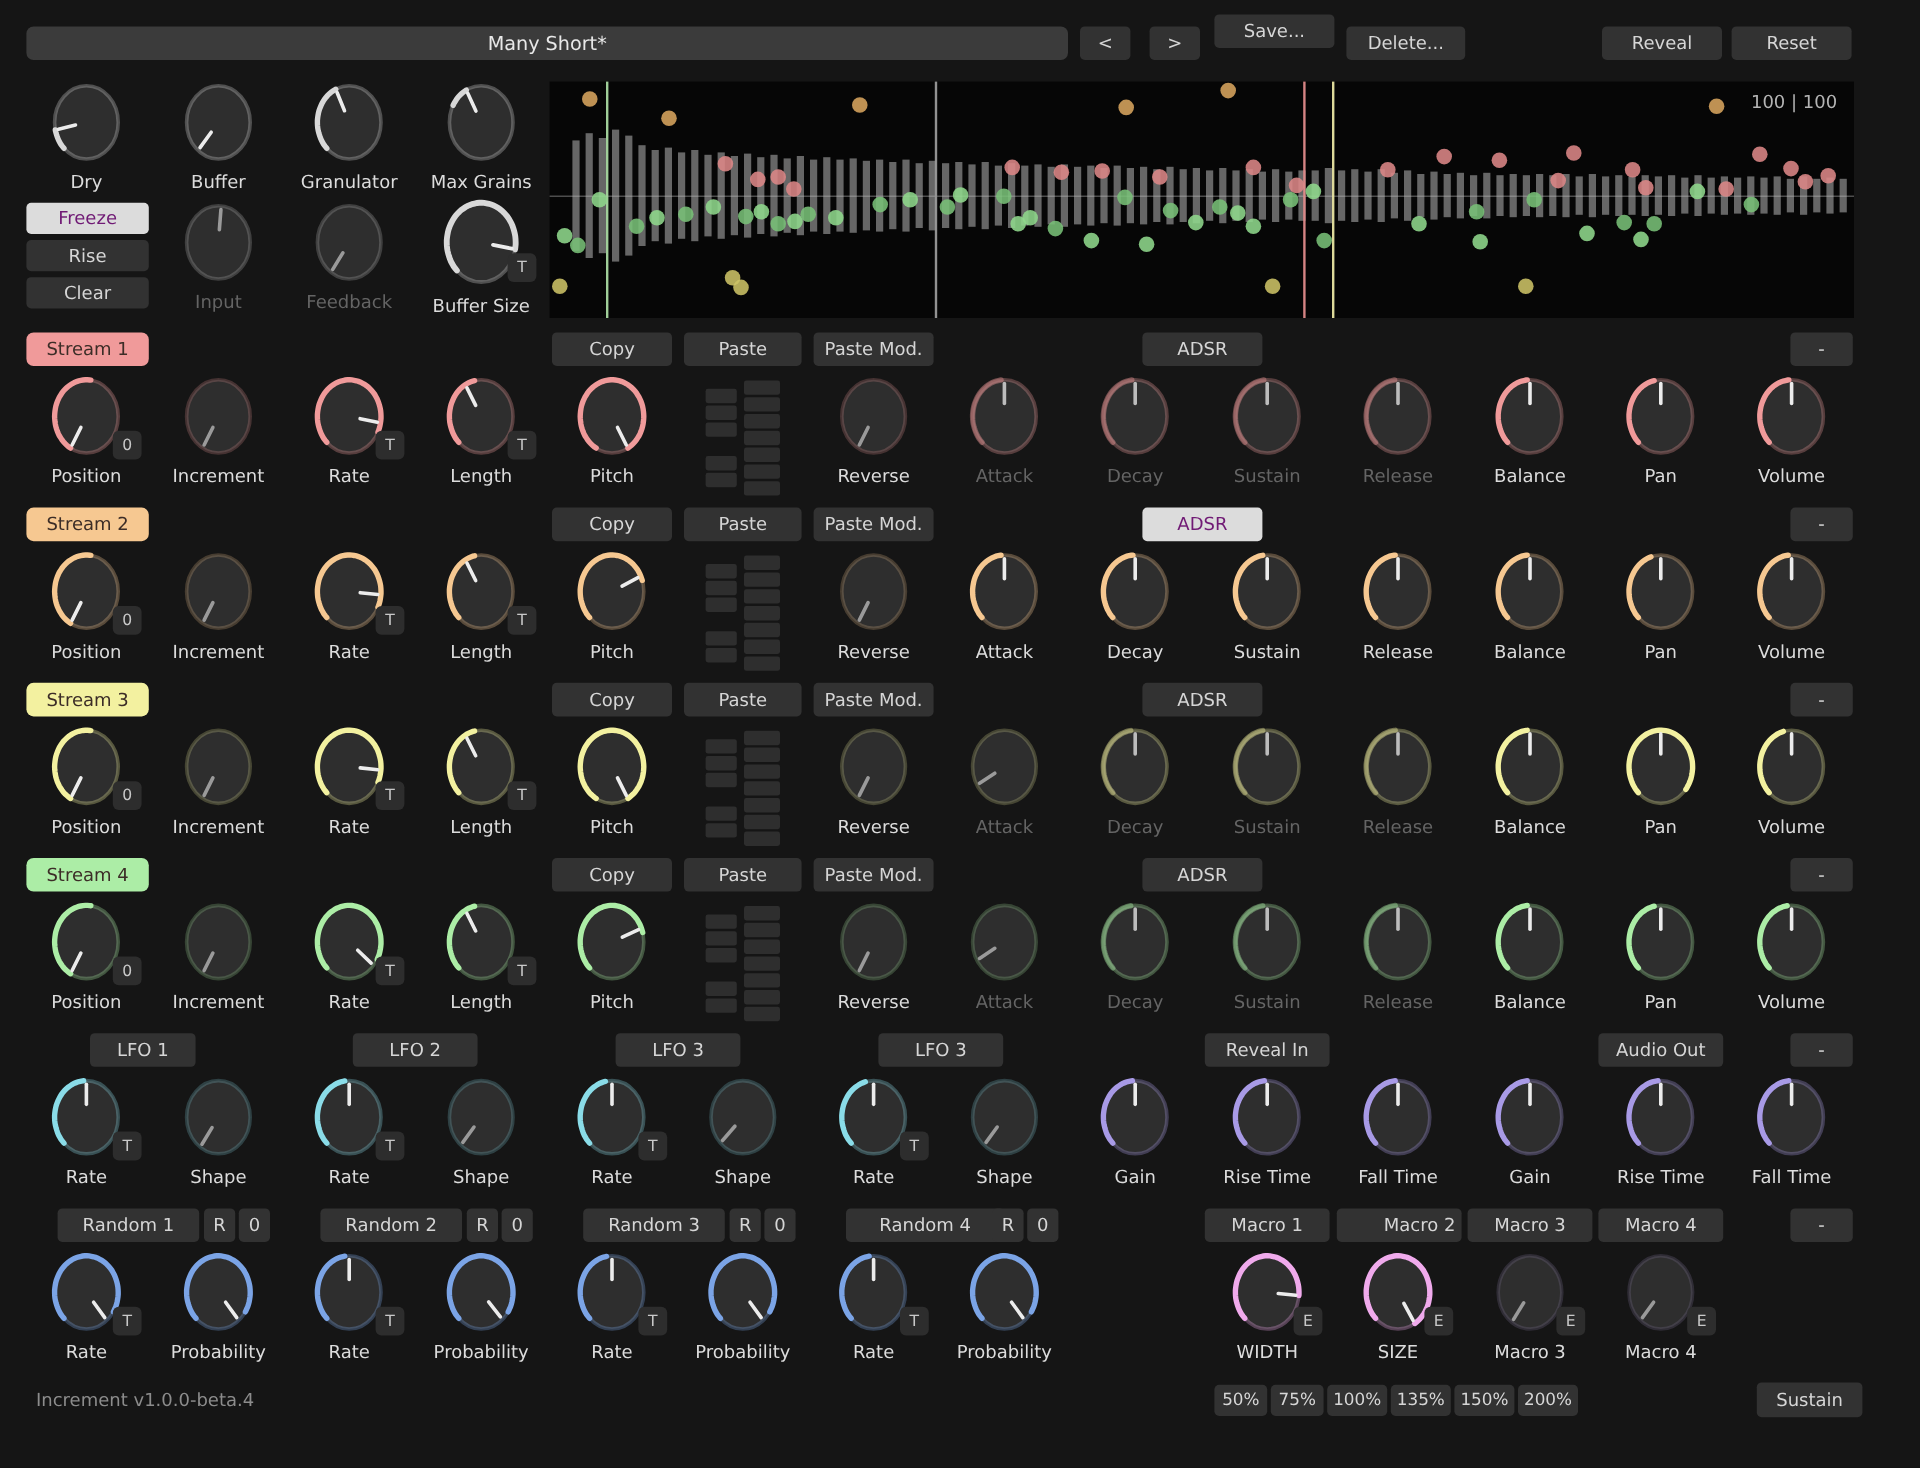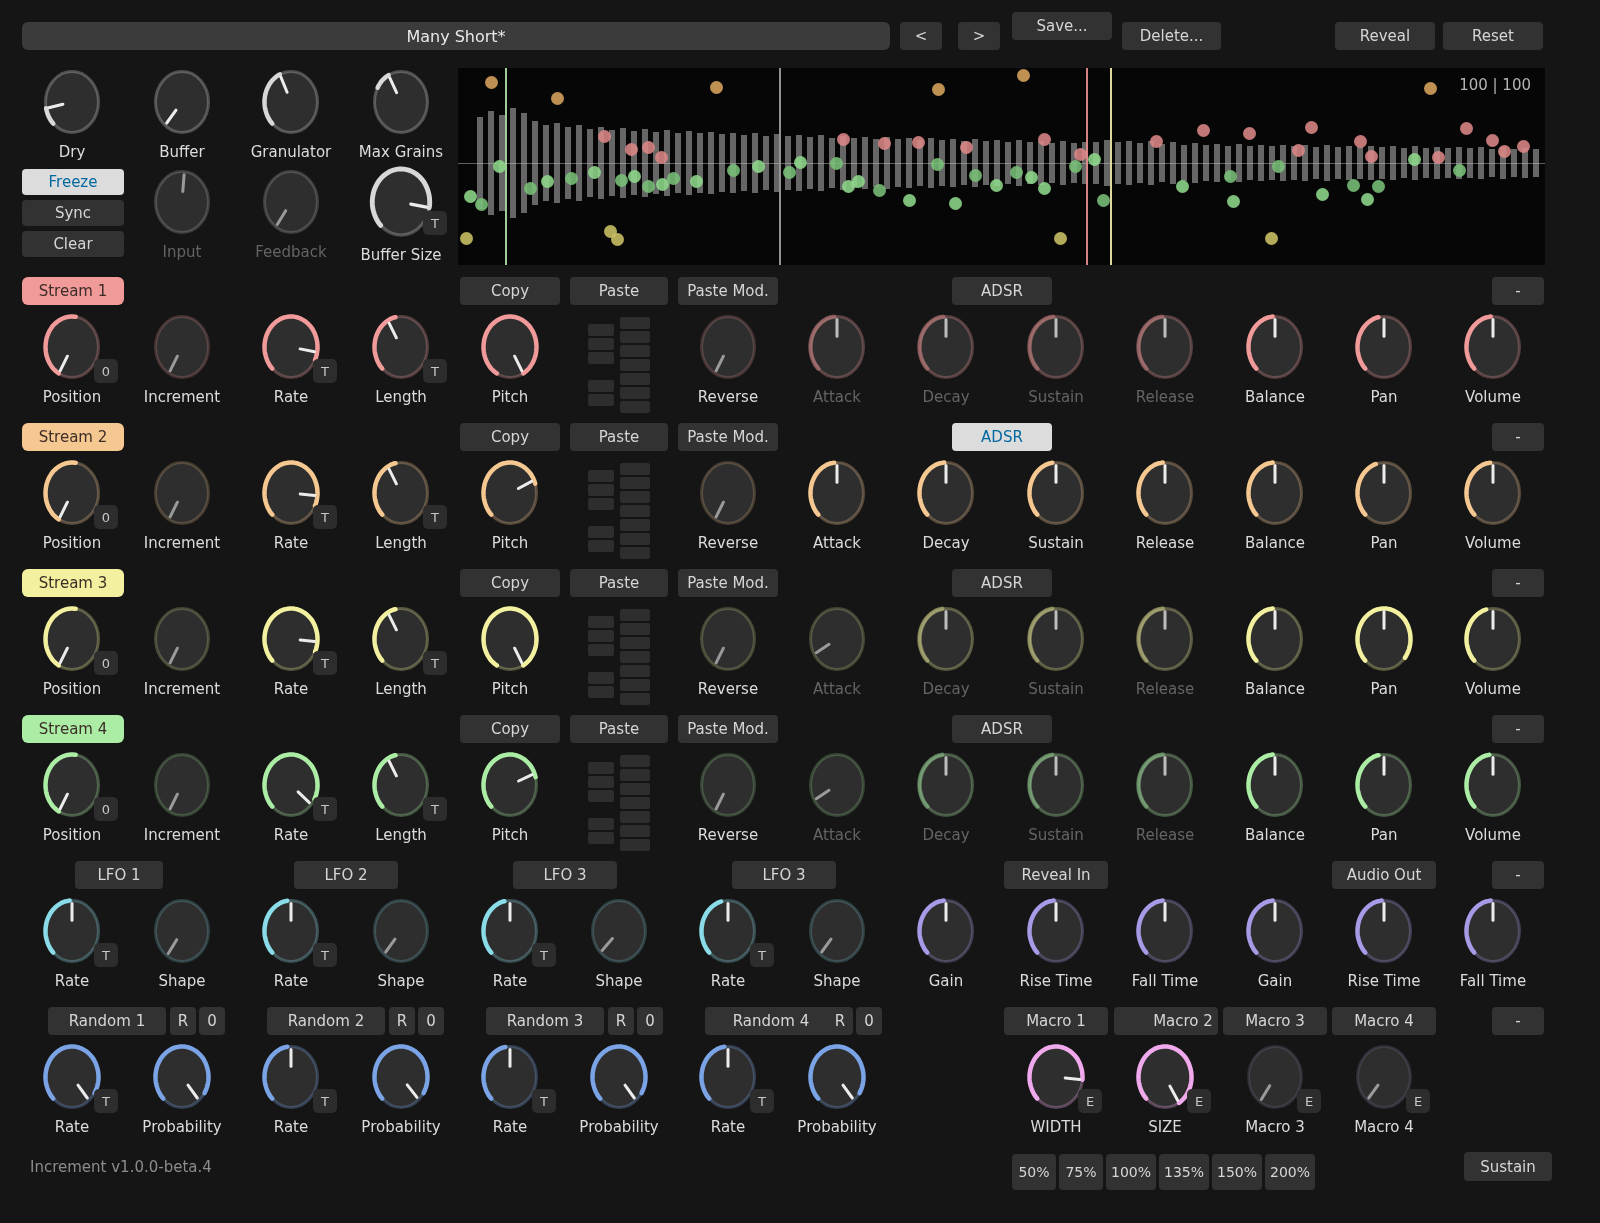--- a/index.html
+++ b/index.html
@@ -1,22 +1,22 @@
 <!DOCTYPE html>
 <html><head>
 <meta charset="utf-8">
 <style>
   html,body{margin:0;padding:0;background:#151515;}
   body{width:1600px;height:1223px;position:relative;overflow:hidden;
        font-family:"DejaVu Sans","Liberation Sans",sans-serif;color:#dcdcdc;}
   .btn{position:absolute;height:28px;background:#323232;border-radius:4px;color:#d6d6d6;
        font-size:15px;display:flex;align-items:center;justify-content:center;
        white-space:nowrap;cursor:default;box-sizing:border-box;}
-  .btn.active{background:#dcdcdc;color:#0369a1;}
-  .btn.sm{height:36px;font-size:14px;}
+  .btn.active{background:#dcdcdc;color:#701a75;}
+  .btn.sm{height:26px;font-size:14px;}
   .streambadge{position:absolute;height:28px;border-radius:6px;font-size:15px;
        display:flex;align-items:center;justify-content:center;color:#3c2d27;font-weight:400;}
   .preset{position:absolute;left:22px;top:22px;width:868px;height:28px;background:#3b3b3b;
        border-radius:6px;color:#e8e8e8;font-size:16px;display:flex;align-items:center;justify-content:center;}
   .knob-cell{position:absolute;width:110px;display:flex;flex-direction:column;align-items:center;}
   .lbl{margin-top:1px;font-size:15px;color:#dcdcdc;white-space:nowrap;line-height:18px;}
   .lbl.dim{color:#646464;}
   .kbadge{position:absolute;left:calc(50% + 22px);top:48px;width:24px;height:24px;background:#2d2d2d;
        border-radius:5px;color:#c8c8c8;font-size:13px;display:flex;align-items:center;justify-content:center;}
   #display{position:absolute;left:458px;top:68px;width:1087px;height:197px;background:#060606;}
@@ -34,21 +34,21 @@
 
 <div class="preset">Many Short*</div>
 <div class="btn" style="left:900px;top:22px;width:42px">&lt;</div>
 <div class="btn" style="left:958px;top:22px;width:42px">&gt;</div>
 <div class="btn" style="left:1012px;top:12px;width:100px">Save...</div>
 <div class="btn" style="left:1122px;top:22px;width:99px">Delete...</div>
 <div class="btn" style="left:1335px;top:22px;width:100px">Reveal</div>
 <div class="btn" style="left:1443px;top:22px;width:100px">Reset</div>
 
 <div class="btn active" style="left:22px;top:169px;width:102px;height:26px">Freeze</div>
-<div class="btn" style="left:22px;top:200px;width:102px;height:26px">Sync</div>
+<div class="btn" style="left:22px;top:200px;width:102px;height:26px">Rise</div>
 <div class="btn" style="left:22px;top:231px;width:102px;height:26px">Clear</div>
 
 <div id="display">
   <div class="centerline" style="top:95px"></div>
   <div id="bars">
       <div class="bar" style="left: 19px; top: 49px; height: 92px;"></div>
       <div class="bar" style="left: 30px; top: 43px; height: 104px;"></div>
       <div class="bar" style="left: 41px; top: 47px; height: 96px;"></div>
       <div class="bar" style="left: 52px; top: 40px; height: 110px;"></div>
       <div class="bar" style="left: 63px; top: 45px; height: 100px;"></div>

